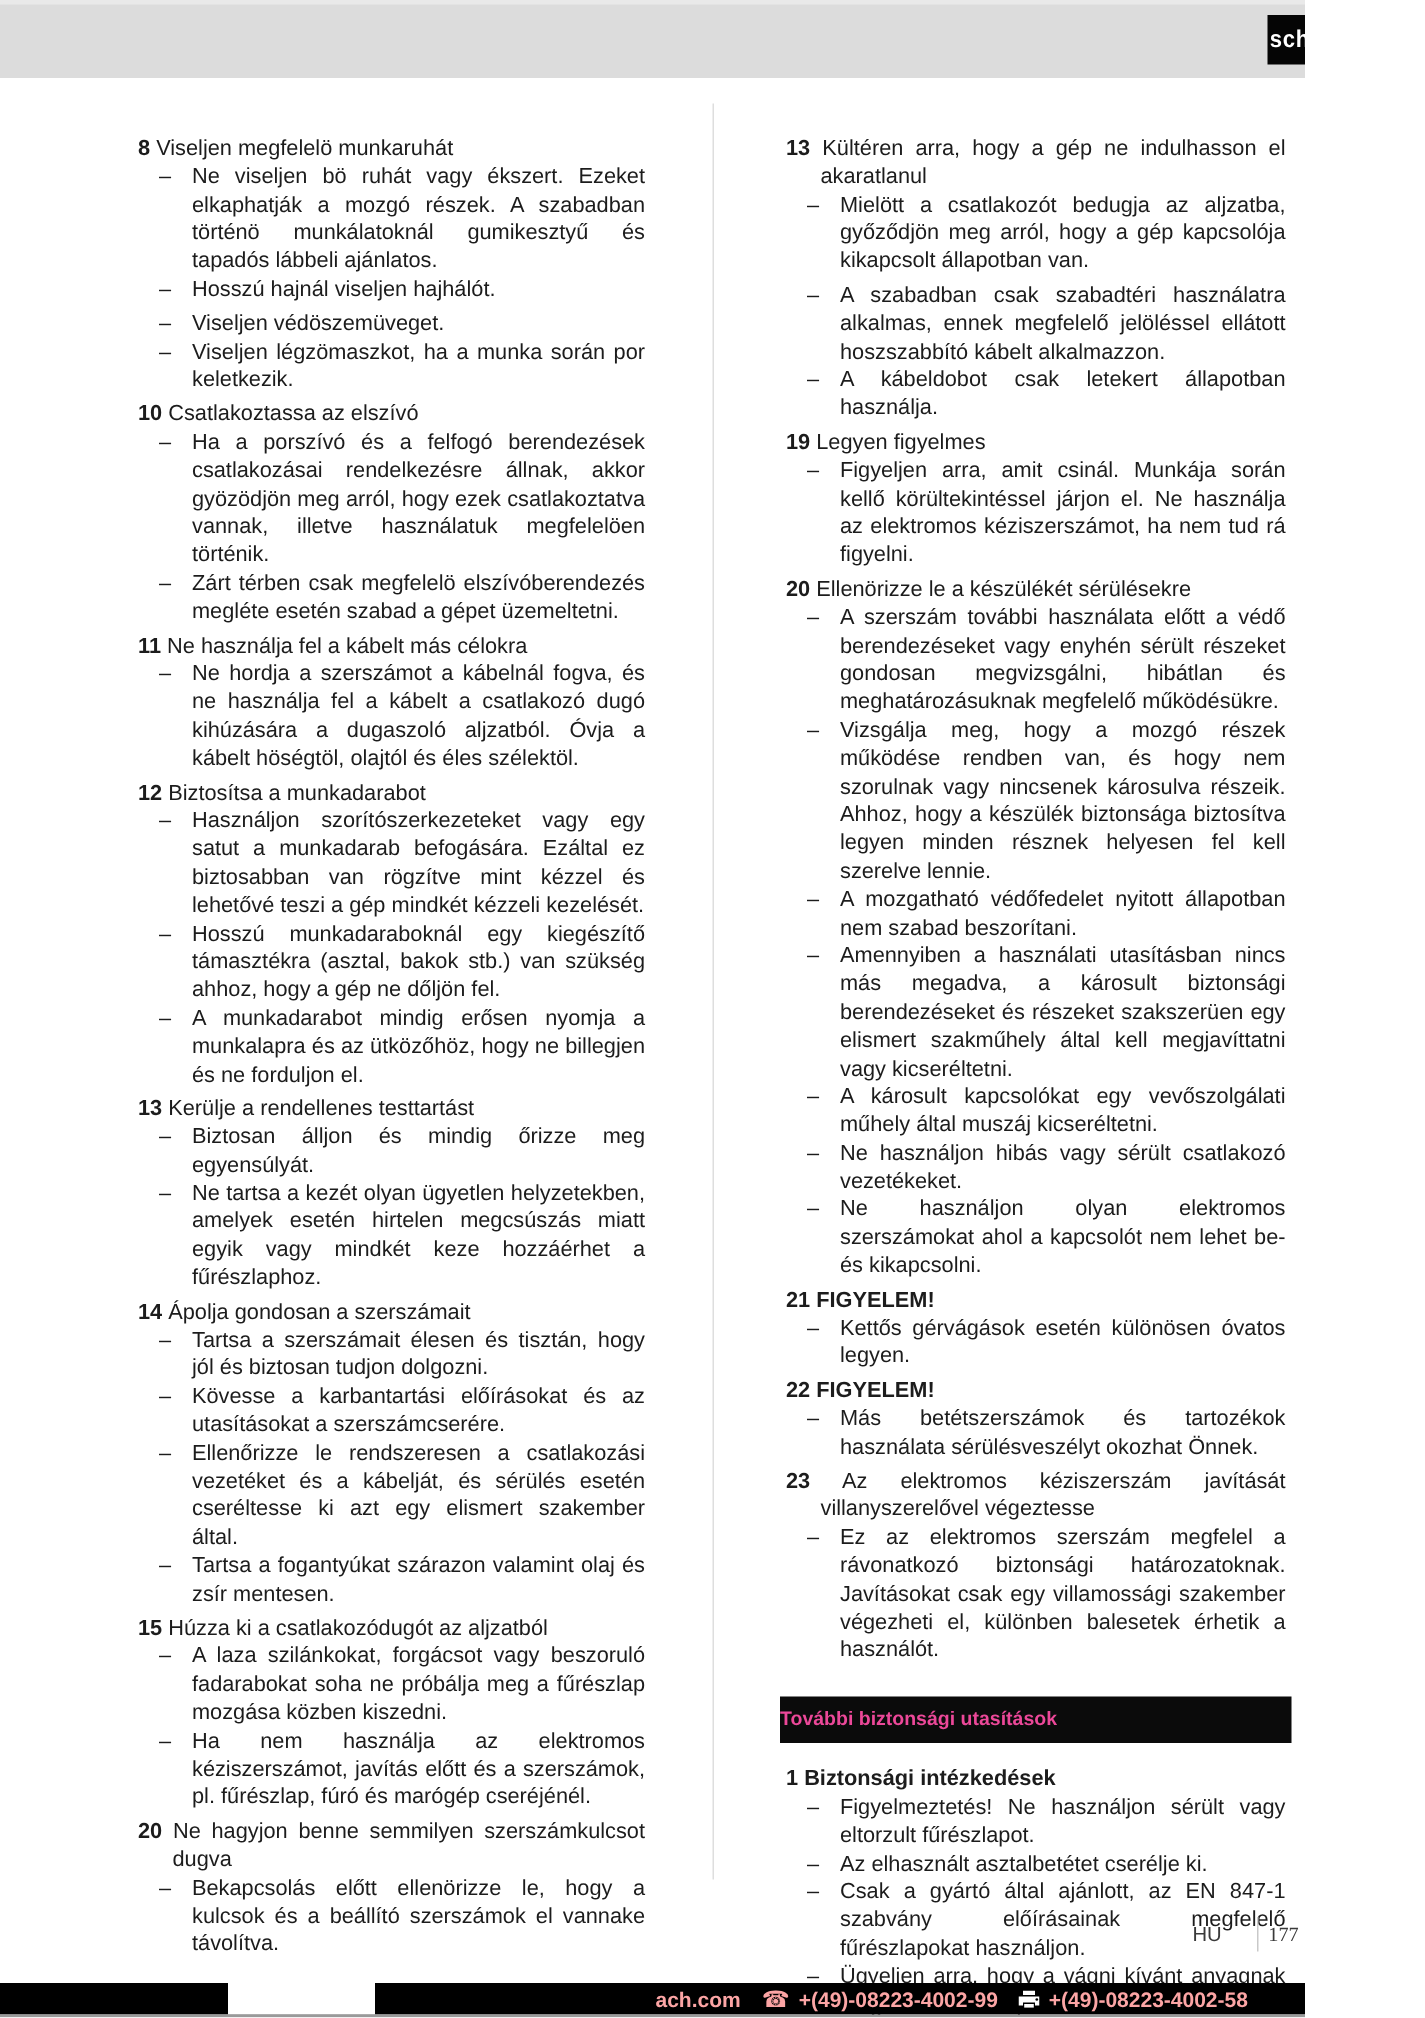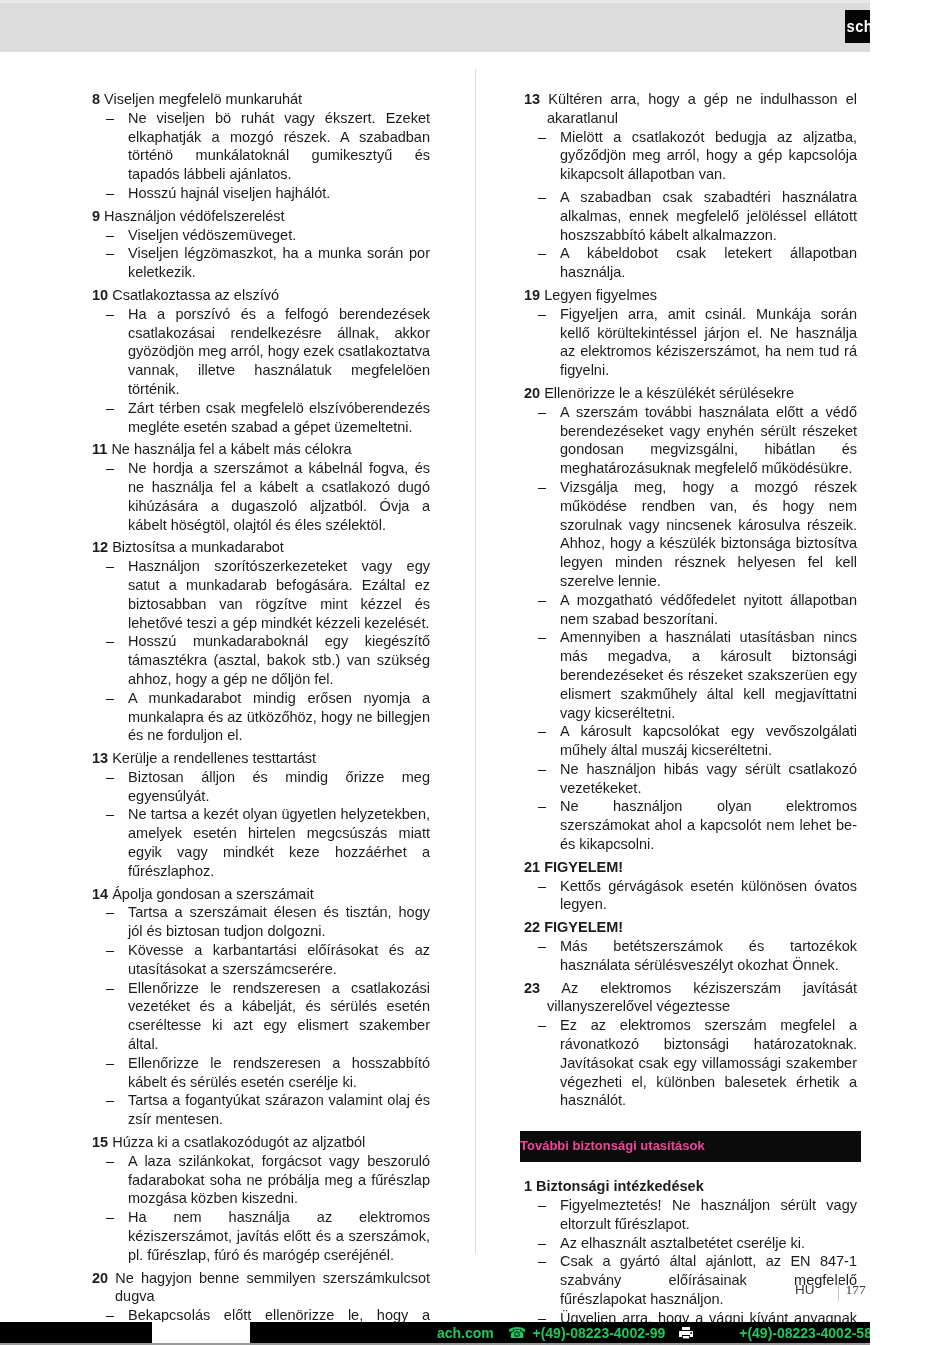--- a/index.html
+++ b/index.html
@@ -47,24 +47,24 @@
   }
   .page-marker .lang{margin-right:23px;}
   .page-marker .vline{width:1px;height:23px;background:#c9c9c9;}
   .page-marker .pnum{margin-left:7px;font-family:Liberation Serif, serif;}
   
   .footer-bar{position:absolute;left:0;top:1322px;width:950px;height:21px;background:#000000;}
   .footer-gap{position:absolute;left:152px;top:0;width:98px;height:21px;background:#ffffff;}
   .footer-bottom-strip{position:absolute;left:0;top:1343px;width:950px;height:2px;background:#9a9a9a;}
   .footer-contact{
     position:absolute;left:437px;top:0;height:21px;display:flex;align-items:center;
-    color:#22c55e;font-size:14px;font-weight:bold;white-space:nowrap;
+    color:#fca5a5;font-size:14px;font-weight:bold;white-space:nowrap;
   }
   .footer-contact .seg{margin-right:14px;display:flex;align-items:center;}
-  .footer-contact .seg:last-child{margin-right:0;gap:40px;}
+  .footer-contact .seg:last-child{margin-right:0;}
   .f-icon{margin-right:6px;display:inline-flex;align-items:center;}
   .phone-glyph{font-size:15px;font-weight:normal;}
 </style>
 </head>
 <body>
 
 <div class="page">
 
   <div class="header-band">
     <div class="logo-box">
@@ -74,21 +74,20 @@
 
   <div class="column-divider"></div>
 
   <div class="col col-left" id="col-left">
       <div class="item">
         <p class="item-head"><span class="num">8</span> <span class="">Viseljen megfelelö munkaruhát</span></p>
         <p class="sub">Ne viseljen bö ruhát vagy ékszert. Ezeket elkaphatják a mozgó részek. A szabadban történö munkálatoknál gumikesztyű és tapadós lábbeli ajánlatos.</p>
         <p class="sub">Hosszú hajnál viseljen hajhálót.</p>
       </div>
       <div class="item">
-        <p class="item-head"><span class="num">9</span> <span class="">Használjon védöfelszerelést</span></p>
         <p class="sub">Viseljen védöszemüveget.</p>
         <p class="sub">Viseljen légzömaszkot, ha a munka során por keletkezik.</p>
       </div>
       <div class="item">
         <p class="item-head"><span class="num">10</span> <span class="">Csatlakoztassa az elszívó</span></p>
         <p class="sub">Ha a porszívó és a felfogó berendezések csatlakozásai rendelkezésre állnak, akkor gyözödjön meg arról, hogy ezek csatlakoztatva vannak, illetve használatuk megfelelöen történik.</p>
         <p class="sub">Zárt térben csak megfelelö elszívóberendezés megléte esetén szabad a gépet üzemeltetni.</p>
       </div>
       <div class="item">
         <p class="item-head"><span class="num">11</span> <span class="">Ne használja fel a kábelt más célokra</span></p>
@@ -103,21 +102,20 @@
       <div class="item">
         <p class="item-head"><span class="num">13</span> <span class="">Kerülje a rendellenes testtartást</span></p>
         <p class="sub">Biztosan álljon és mindig őrizze meg egyensúlyát.</p>
         <p class="sub">Ne tartsa a kezét olyan ügyetlen helyzetekben, amelyek esetén hirtelen megcsúszás miatt egyik vagy mindkét keze hozzáérhet a fűrészlaphoz.</p>
       </div>
       <div class="item">
         <p class="item-head"><span class="num">14</span> <span class="">Ápolja gondosan a szerszámait</span></p>
         <p class="sub">Tartsa a szerszámait élesen és tisztán, hogy jól és biztosan tudjon dolgozni.</p>
         <p class="sub">Kövesse a karbantartási előírásokat és az utasításokat a szerszámcserére.</p>
         <p class="sub">Ellenőrizze le rendszeresen a csatlakozási vezetéket és a kábelját, és sérülés esetén cseréltesse ki azt egy elismert szakember által.</p>
-        <p class="sub">Ellenőrizze le rendszeresen a hosszabbító kábelt és sérülés esetén cserélje ki.</p>
         <p class="sub">Tartsa a fogantyúkat szárazon valamint olaj és zsír mentesen.</p>
       </div>
       <div class="item">
         <p class="item-head"><span class="num">15</span> <span class="">Húzza ki a csatlakozódugót az aljzatból</span></p>
         <p class="sub">A laza szilánkokat, forgácsot vagy beszoruló fadarabokat soha ne próbálja meg a fűrészlap mozgása közben kiszedni.</p>
         <p class="sub">Ha nem használja az elektromos kéziszerszámot, javítás előtt és a szerszámok, pl. fűrészlap, fúró és marógép cseréjénél.</p>
       </div>
       <div class="item">
         <p class="item-head"><span class="num">20</span> <span class="">Ne hagyjon benne semmilyen szerszámkulcsot dugva</span></p>
         <p class="sub">Bekapcsolás előtt ellenörizze le, hogy a kulcsok és a beállító szerszámok el vannake távolítva.</p>

